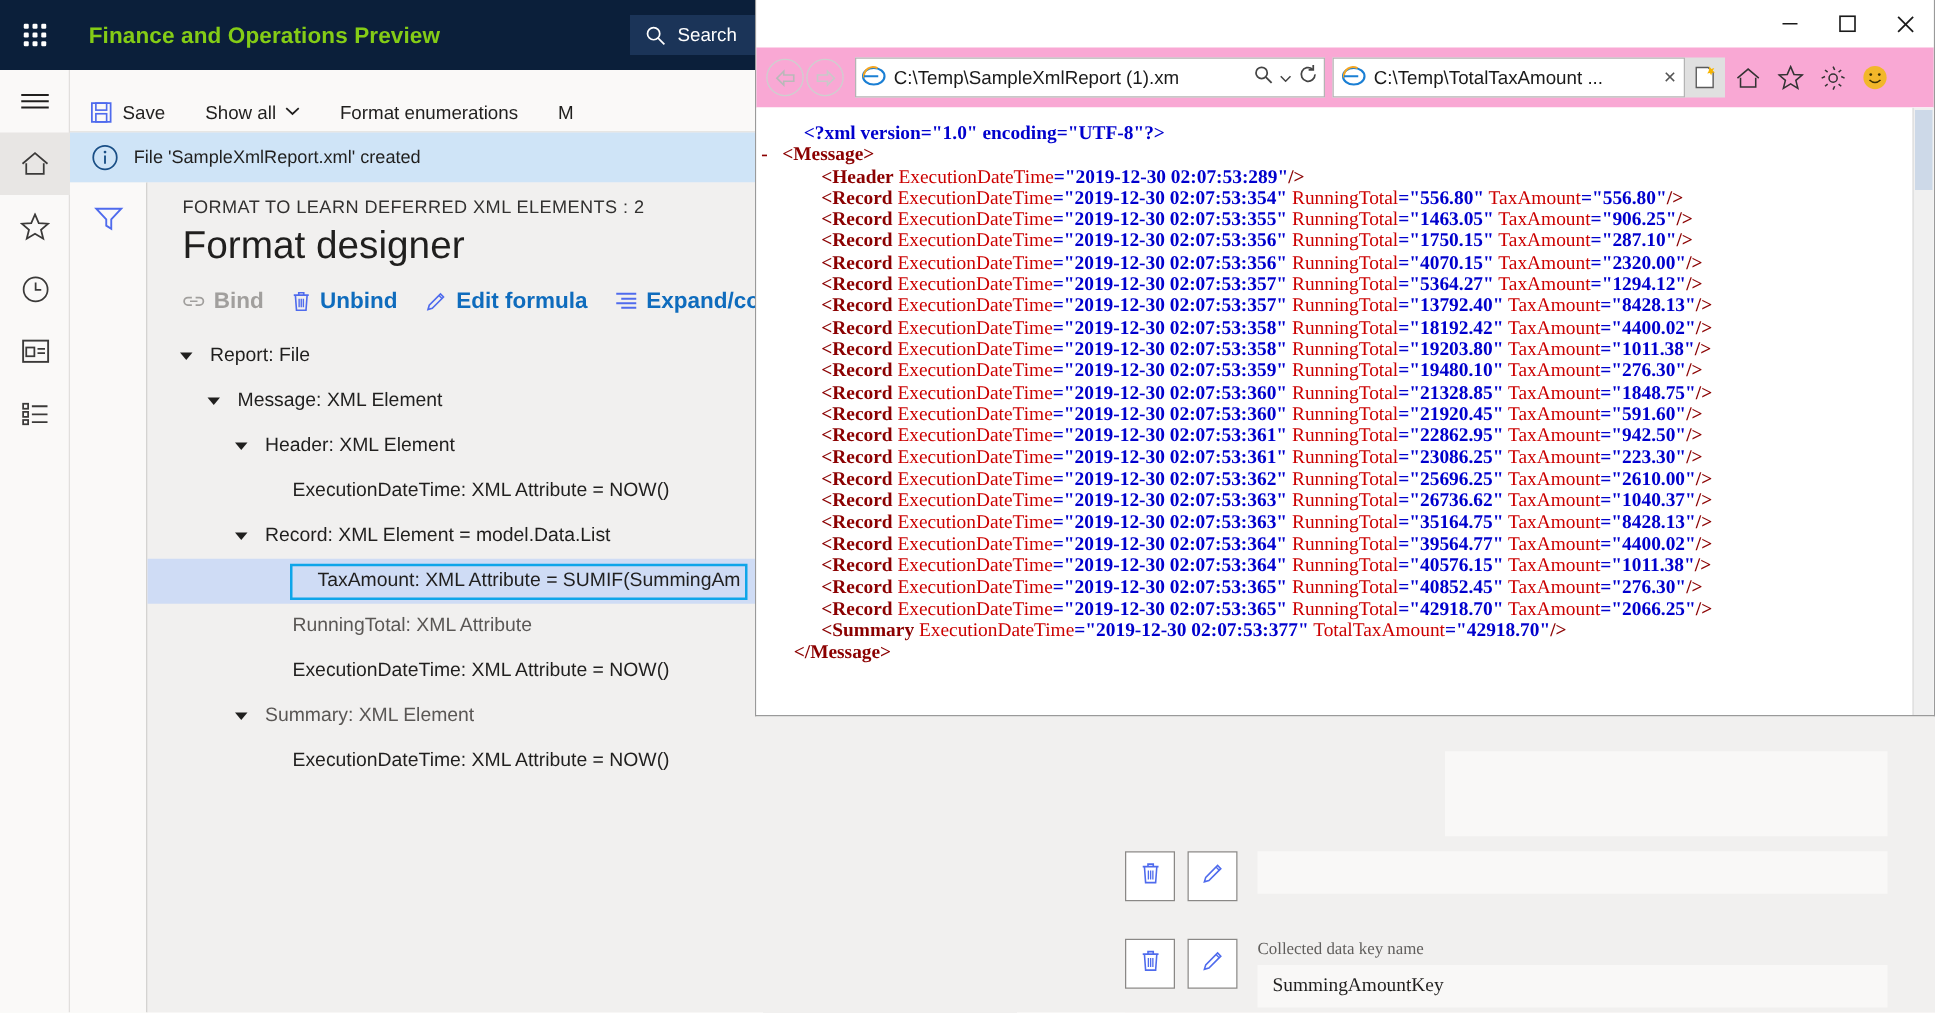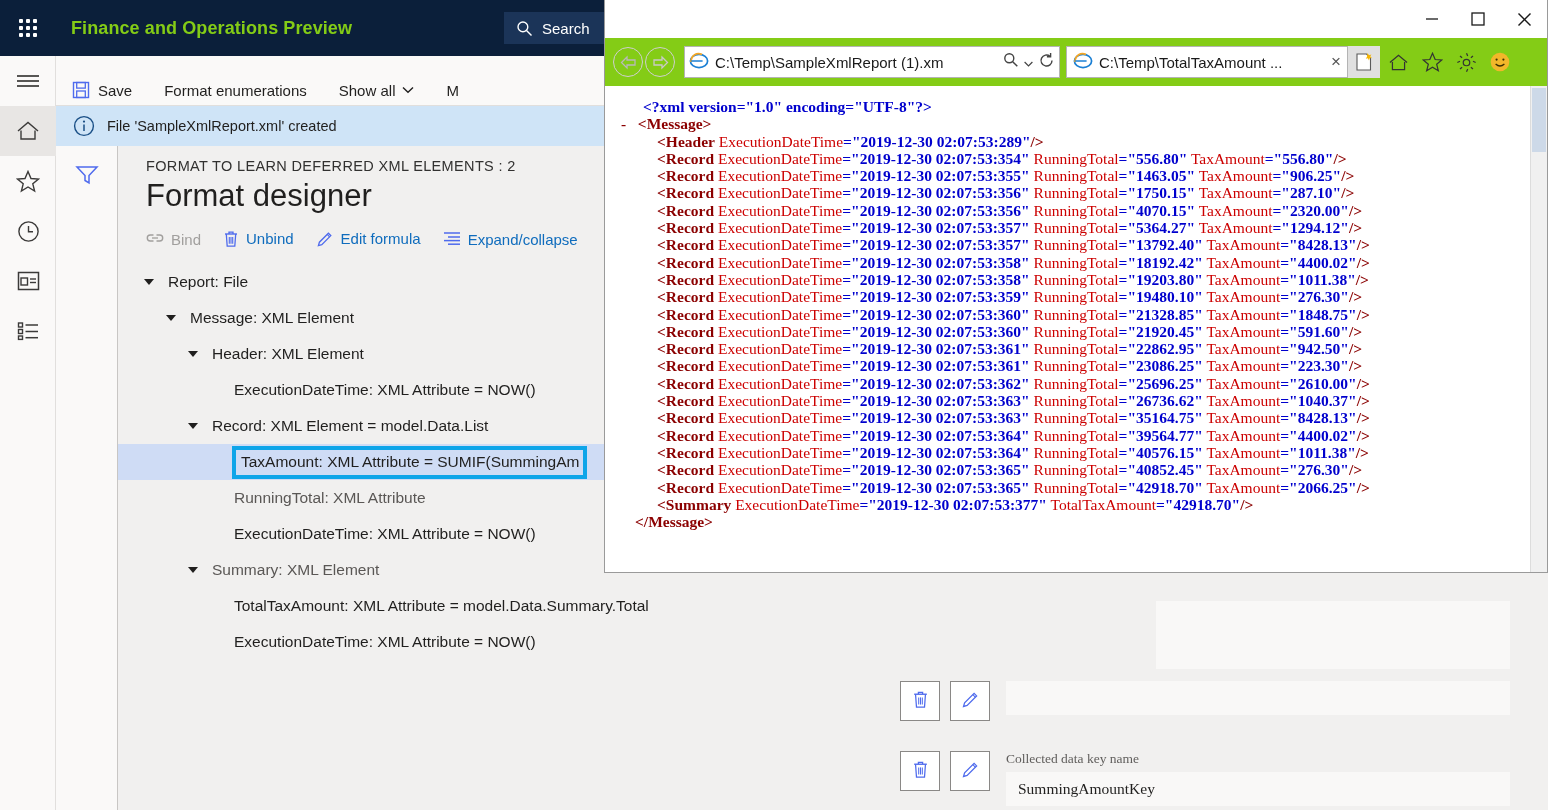--- a/index.html
+++ b/index.html
@@ -87,22 +87,22 @@
   .ws-caption {
     font-size: 14.5px; color: #323130; letter-spacing: .35px;
     padding: 12px 0 0 28px; text-transform: uppercase;
   }
   .ws-title {
     font-size: 31px; color: #201f1e; padding: 4px 0 0 28px; font-weight: normal;
   }
 
   .designer-tools { display: flex; align-items: center; padding: 16px 0 0 28px; }
   .dtool {
-    display: flex; align-items: flex-start; font-size: 15px; color: #0f6cbd;
-    margin-right: 22px; cursor: pointer; white-space: nowrap;
+    display: flex; align-items: center; font-size: 18px; color: #0f6cbd;
+    margin-right: 22px; cursor: pointer; white-space: nowrap; font-weight: bold;
   }
   .dtool.disabled { color: #a19f9d; cursor: default; }
   .dtool .ico { margin-right: 7px; display: inline-flex; align-items: center; }
 
   
   .tree { margin-top: 16px; }
   .tnode {
     display: flex; align-items: center; height: 36px; font-size: 15.5px;
     color: #201f1e; padding-left: 28px; white-space: nowrap; cursor: pointer;
   }
@@ -111,21 +111,21 @@
     justify-content: flex-start;
   }
   .tnode .tw.empty { visibility: hidden; }
   .caret {
     width: 0; height: 0; border-left: 6px solid #201f1e;
     border-top: 5px solid transparent; border-bottom: 5px solid transparent;
     transform: rotate(90deg); display: block;
   }
   .tnode.selected-row { background: #cfdcf5; }
   .tnode.selected-row .tlabel {
-    background: #cfdcf5; border: 4px solid #0ea5e9; padding: 3px 4px 4px 5px;
+    background: #cfdcf5; border: 2px solid #0ea5e9; padding: 3px 4px 4px 20px;
     margin-left: -2px;
   }
   .tnode.muted { color: #5a5755; }
 
   
   .props-panel {
     position: absolute; right: 0; top: 573px; width: 648px; bottom: 0;
     background: #f1f0ef;
   }
   .props-box-blank {
@@ -155,21 +155,21 @@
     position: absolute; left: 0; top: 0; right: 0; height: 38px;
     background: #ffffff; display: flex; justify-content: flex-end;
     align-items: center;
   }
   .win-btn {
     width: 46px; height: 30px; display: flex; align-items: center;
     justify-content: center; cursor: pointer;
   }
   .ie-navbar {
     position: absolute; left: 0; top: 38px; right: 0; height: 48px;
-    background: #84cc16; display: flex; align-items: center; padding: 0 8px;
+    background: #f9a8d4; display: flex; align-items: center; padding: 0 8px;
   }
   .navcircle {
     width: 30px; height: 30px; border-radius: 50%; border: 1px solid #cfcfcf;
     display: flex; align-items: center; justify-content: center; cursor: pointer;
     flex: 0 0 30px;
   }
   .navcircle + .navcircle { margin-left: 2px; }
   .addrbar {
     margin-left: 9px; height: 32px; flex: 0 0 376px; background: #fff;
     border: 1px solid #b4b4b4; display: flex; align-items: center; padding: 0 4px;
@@ -317,29 +317,29 @@
         <span class="ico">
           <svg width="18" height="18" viewBox="0 0 18 18">
               <rect x="1.5" y="1.5" width="15" height="15" fill="none" stroke="#4f6bed" stroke-width="1.4"></rect>
               <rect x="4.7" y="1.5" width="8.6" height="5.6" fill="none" stroke="#4f6bed" stroke-width="1.3"></rect>
               <rect x="4.7" y="10" width="8.6" height="6.5" fill="none" stroke="#4f6bed" stroke-width="1.3"></rect>
             </svg>
         </span>
         <span>Save</span>
       </div>
       <div class="cmd">
-        <span>Format enumerations</span>
-      </div>
-      <div class="cmd">
         <span>Show all</span>
         <span class="chev">
           <svg width="12" height="8" viewBox="0 0 12 8">
               <path d="M1 1.5 L6 6.2 L11 1.5" fill="none" stroke="#201f1e" stroke-width="1.4"></path>
             </svg>
         </span>
+      </div>
+      <div class="cmd">
+        <span>Format enumerations</span>
       </div>
       <div class="cmd">
         <span>M</span>
       </div>
     </div>
 
     <div class="msgbar">
       <span class="i-circle">
         <svg width="22" height="22" viewBox="0 0 22 22">
             <circle cx="11" cy="11" r="9.4" fill="none" stroke="#1a4f86" stroke-width="1.4"></circle>
@@ -447,24 +447,20 @@
           </div>
           <div class="tnode" style="padding-left: 94px;">
             <span class="tw empty"></span>
             <span class="tlabel">ExecutionDateTime: XML Attribute = NOW()</span>
           </div>
           <div class="tnode muted" style="padding-left: 72px;">
             <span class="tw">
               <span class="caret"></span>
             </span>
             <span class="tlabel">Summary: XML Element</span>
-          </div>
-          <div class="tnode" style="padding-left: 94px;">
-            <span class="tw empty"></span>
-            <span class="tlabel">TotalTaxAmount: XML Attribute = model.Data.Summary.Total</span>
           </div>
           <div class="tnode" style="padding-left: 94px;">
             <span class="tw empty"></span>
             <span class="tlabel">ExecutionDateTime: XML Attribute = NOW()</span>
           </div>
         </div>
     </div>
 
     <div class="props-panel">
       <div class="props-box-blank"></div>
@@ -627,21 +623,21 @@
             <circle cx="7.6" cy="8.6" r="1.1" fill="#3b3000"></circle>
             <circle cx="14.4" cy="8.6" r="1.1" fill="#3b3000"></circle>
             <path d="M6.6 13 Q11 17 15.4 13" fill="none" stroke="#3b3000" stroke-width="1.3"></path>
           </svg>
       </div>
     </div>
 
     <div class="ie-content">
       <div id="xml-body">
           <div class="xml-line" style="padding-left: 38px;"><span class="x-decl">&lt;?xml version="1.0" encoding="UTF-8"?&gt;</span></div>
-          <div class="xml-line" style="padding-left: 16px;"><span class="x-minus">-</span>   <span class="x-tag">&lt;Message&gt;</span></div>
+          <div class="xml-line" style="padding-left: 4px;"><span class="x-minus">-</span>   <span class="x-tag">&lt;Message&gt;</span></div>
           <div class="xml-line" style="padding-left: 52px;"><span class="x-tag">&lt;Header</span> <span class="x-attr">ExecutionDateTime</span><span class="x-eq">=</span><span class="x-val">"2019-12-30 02:07:53:289"</span><span class="x-tag">/&gt;</span></div>
           <div class="xml-line" style="padding-left: 52px;"><span class="x-tag">&lt;Record</span> <span class="x-attr">ExecutionDateTime</span><span class="x-eq">=</span><span class="x-val">"2019-12-30 02:07:53:354"</span> <span class="x-attr">RunningTotal</span><span class="x-eq">=</span><span class="x-val">"556.80"</span> <span class="x-attr">TaxAmount</span><span class="x-eq">=</span><span class="x-val">"556.80"</span><span class="x-tag">/&gt;</span></div>
           <div class="xml-line" style="padding-left: 52px;"><span class="x-tag">&lt;Record</span> <span class="x-attr">ExecutionDateTime</span><span class="x-eq">=</span><span class="x-val">"2019-12-30 02:07:53:355"</span> <span class="x-attr">RunningTotal</span><span class="x-eq">=</span><span class="x-val">"1463.05"</span> <span class="x-attr">TaxAmount</span><span class="x-eq">=</span><span class="x-val">"906.25"</span><span class="x-tag">/&gt;</span></div>
           <div class="xml-line" style="padding-left: 52px;"><span class="x-tag">&lt;Record</span> <span class="x-attr">ExecutionDateTime</span><span class="x-eq">=</span><span class="x-val">"2019-12-30 02:07:53:356"</span> <span class="x-attr">RunningTotal</span><span class="x-eq">=</span><span class="x-val">"1750.15"</span> <span class="x-attr">TaxAmount</span><span class="x-eq">=</span><span class="x-val">"287.10"</span><span class="x-tag">/&gt;</span></div>
           <div class="xml-line" style="padding-left: 52px;"><span class="x-tag">&lt;Record</span> <span class="x-attr">ExecutionDateTime</span><span class="x-eq">=</span><span class="x-val">"2019-12-30 02:07:53:356"</span> <span class="x-attr">RunningTotal</span><span class="x-eq">=</span><span class="x-val">"4070.15"</span> <span class="x-attr">TaxAmount</span><span class="x-eq">=</span><span class="x-val">"2320.00"</span><span class="x-tag">/&gt;</span></div>
           <div class="xml-line" style="padding-left: 52px;"><span class="x-tag">&lt;Record</span> <span class="x-attr">ExecutionDateTime</span><span class="x-eq">=</span><span class="x-val">"2019-12-30 02:07:53:357"</span> <span class="x-attr">RunningTotal</span><span class="x-eq">=</span><span class="x-val">"5364.27"</span> <span class="x-attr">TaxAmount</span><span class="x-eq">=</span><span class="x-val">"1294.12"</span><span class="x-tag">/&gt;</span></div>
           <div class="xml-line" style="padding-left: 52px;"><span class="x-tag">&lt;Record</span> <span class="x-attr">ExecutionDateTime</span><span class="x-eq">=</span><span class="x-val">"2019-12-30 02:07:53:357"</span> <span class="x-attr">RunningTotal</span><span class="x-eq">=</span><span class="x-val">"13792.40"</span> <span class="x-attr">TaxAmount</span><span class="x-eq">=</span><span class="x-val">"8428.13"</span><span class="x-tag">/&gt;</span></div>
           <div class="xml-line" style="padding-left: 52px;"><span class="x-tag">&lt;Record</span> <span class="x-attr">ExecutionDateTime</span><span class="x-eq">=</span><span class="x-val">"2019-12-30 02:07:53:358"</span> <span class="x-attr">RunningTotal</span><span class="x-eq">=</span><span class="x-val">"18192.42"</span> <span class="x-attr">TaxAmount</span><span class="x-eq">=</span><span class="x-val">"4400.02"</span><span class="x-tag">/&gt;</span></div>
           <div class="xml-line" style="padding-left: 52px;"><span class="x-tag">&lt;Record</span> <span class="x-attr">ExecutionDateTime</span><span class="x-eq">=</span><span class="x-val">"2019-12-30 02:07:53:358"</span> <span class="x-attr">RunningTotal</span><span class="x-eq">=</span><span class="x-val">"19203.80"</span> <span class="x-attr">TaxAmount</span><span class="x-eq">=</span><span class="x-val">"1011.38"</span><span class="x-tag">/&gt;</span></div>
           <div class="xml-line" style="padding-left: 52px;"><span class="x-tag">&lt;Record</span> <span class="x-attr">ExecutionDateTime</span><span class="x-eq">=</span><span class="x-val">"2019-12-30 02:07:53:359"</span> <span class="x-attr">RunningTotal</span><span class="x-eq">=</span><span class="x-val">"19480.10"</span> <span class="x-attr">TaxAmount</span><span class="x-eq">=</span><span class="x-val">"276.30"</span><span class="x-tag">/&gt;</span></div>

